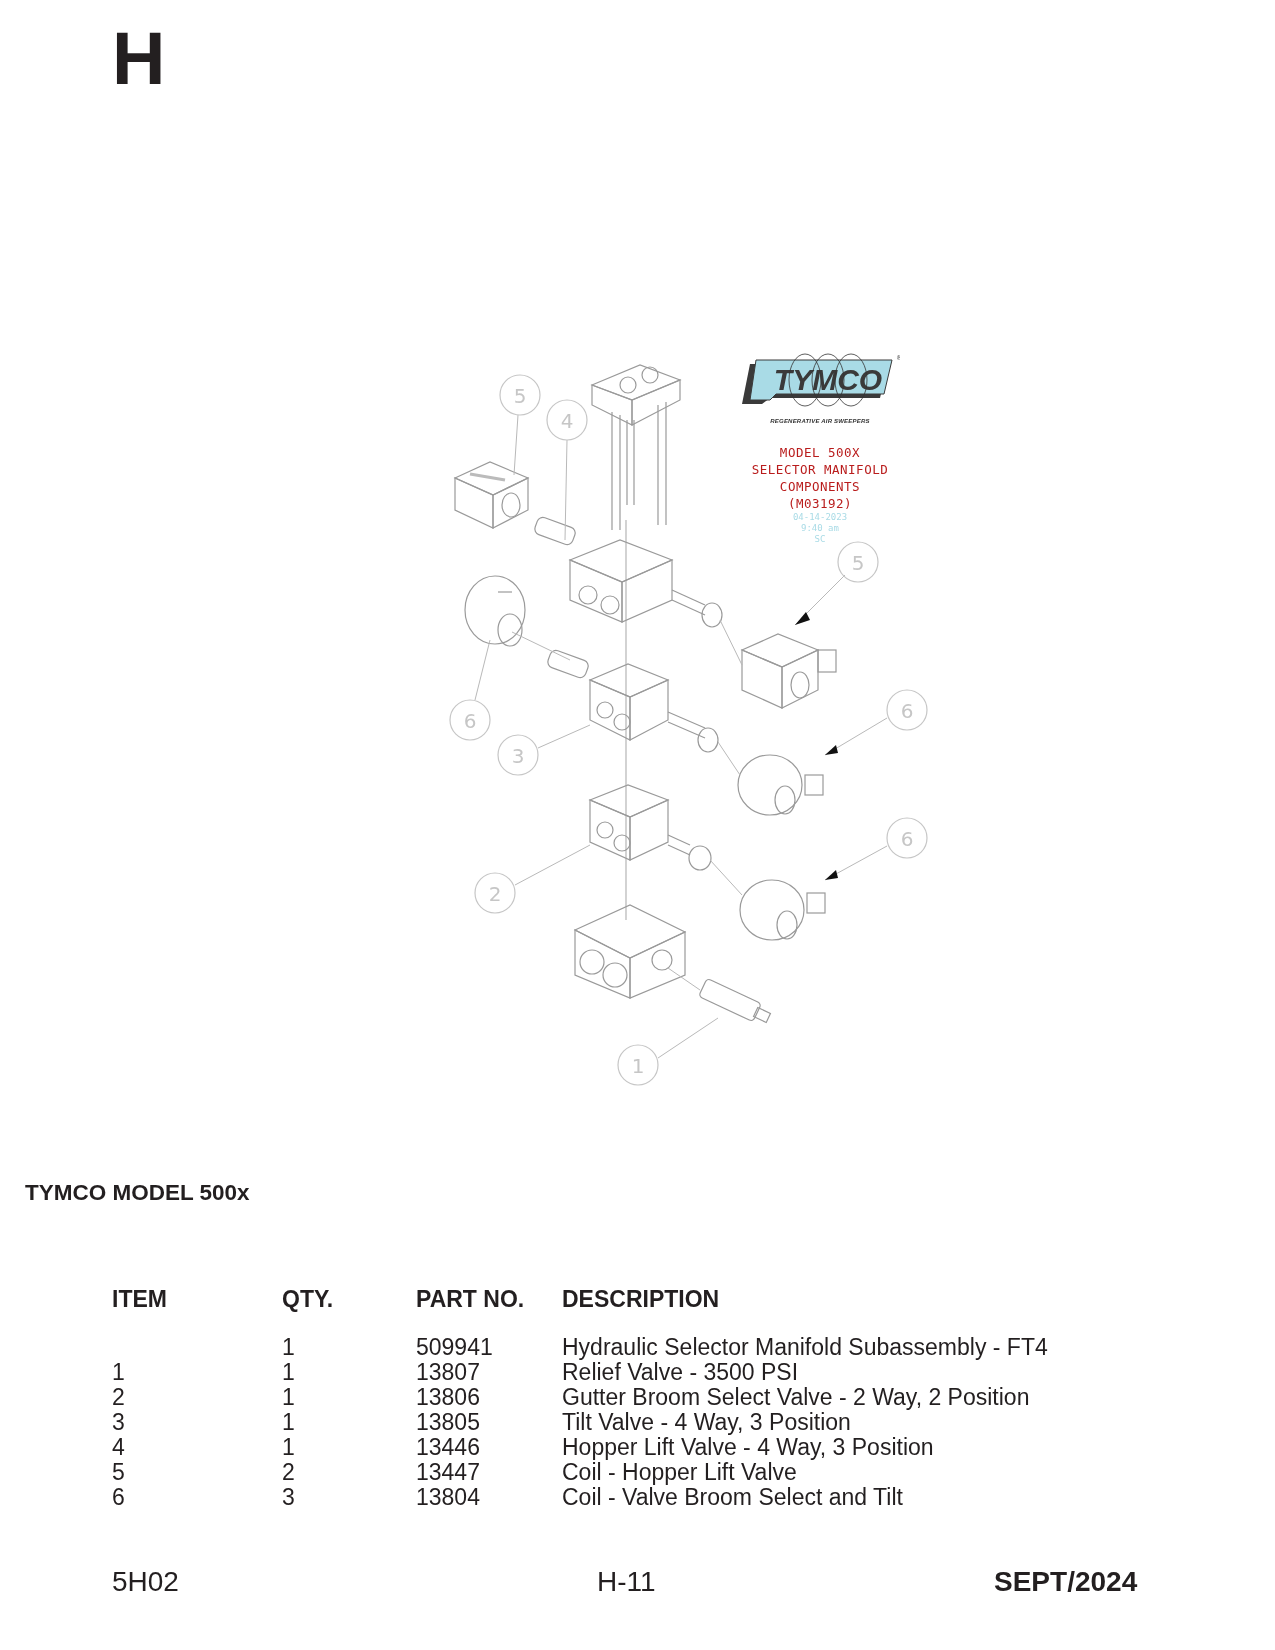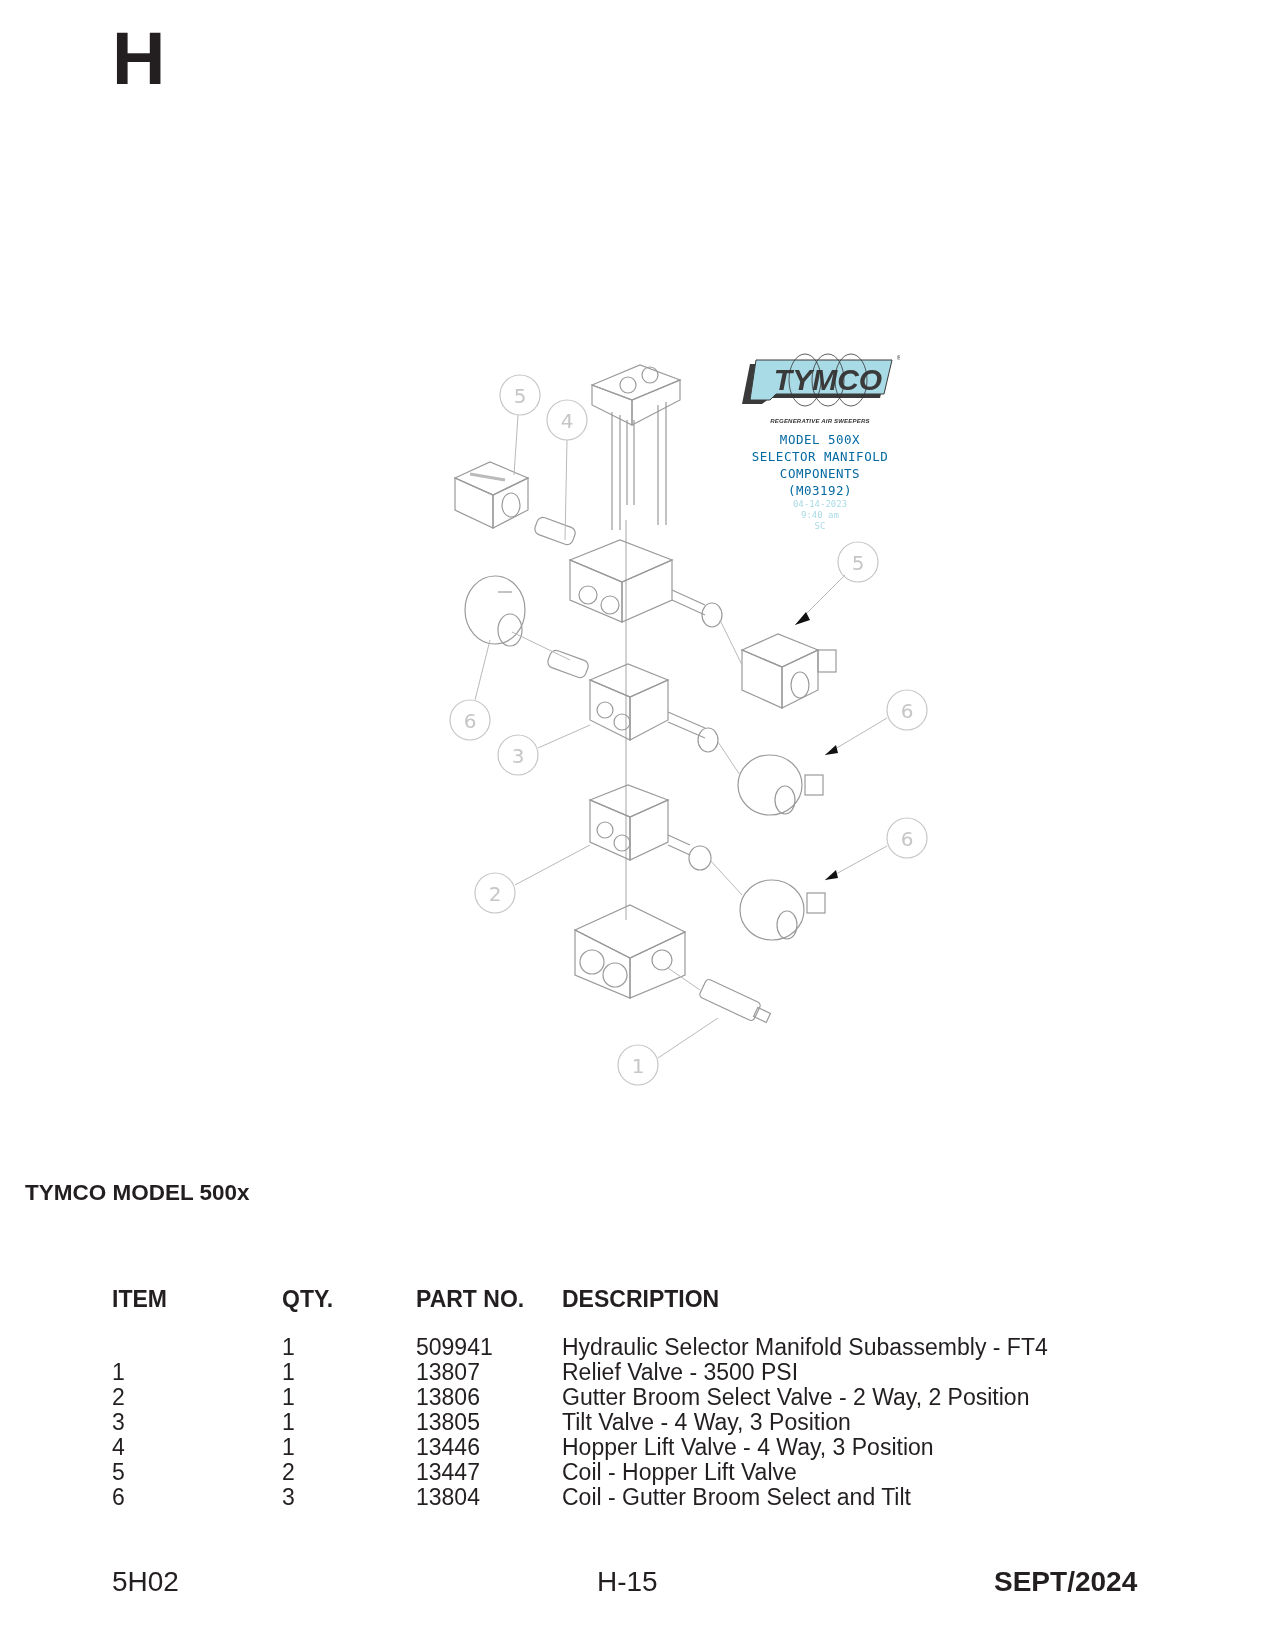--- a/index.html
+++ b/index.html
@@ -2,21 +2,21 @@
 <html><head>
 <meta charset="utf-8">
 <style>
   html, body { margin:0; padding:0; background:#ffffff; }
   body { width:1275px; height:1650px; position:relative; overflow:hidden;
          font-family:"Liberation Sans", sans-serif; color:#231f20; }
   .section-letter { position:absolute; left:112px; top:22px; font-size:74px; font-weight:bold; line-height:1; }
   .drawing { position:absolute; left:0; top:0; width:1275px; height:1650px; }
   .logo-block { position:absolute; left:730px; top:350px; width:180px; text-align:center; }
   .logo-caption { font-size:6px; font-weight:bold; font-style:italic; color:#333; margin-top:2px; letter-spacing:0.2px; }
-  .model-lines { font-family:"DejaVu Sans Mono", monospace; font-size:12.5px; color:#0369a1; line-height:17px; margin-top:7px; letter-spacing:0.5px; }
+  .model-lines { font-family:"DejaVu Sans Mono", monospace; font-size:12.5px; color:#b91c1c; line-height:17px; margin-top:20px; letter-spacing:0.5px; }
   .model-meta { font-family:"DejaVu Sans Mono", monospace; font-size:9px; color:#a9dbe6; line-height:11px; }
   .title-block { position:absolute; left:0; width:1275px; top:1180px; font-weight:bold; font-size:22.5px; line-height:25px;padding-left:25px; }
   .parts-table { position:absolute; left:112px; top:1287px; font-size:23px; line-height:25px; }
   .row { position:relative; height:25px; }
   .row .c { position:absolute; top:0; white-space:nowrap; }
   .c-item { left:0;text-align:right; } .c-qty { left:150px;margin-left:20px; } .c-part { left:304px;text-align:right; } .c-desc { left:450px; }
   .header-row .c { font-weight:bold; }
   .rows { margin-top:23px; }
   .footer { position:absolute; top:1566px; font-size:28px; }
   .callout-text { font-family:"DejaVu Sans", sans-serif; font-size:20px; fill:#c6c6c6; }
@@ -247,20 +247,20 @@
     <div class="row">
       <span class="c c-item">5</span>
       <span class="c c-qty">2</span>
       <span class="c c-part">13447</span>
       <span class="c c-desc">Coil - Hopper Lift Valve</span>
     </div>
     <div class="row">
       <span class="c c-item">6</span>
       <span class="c c-qty">3</span>
       <span class="c c-part">13804</span>
-      <span class="c c-desc">Coil - Gutter Broom Select and Tilt</span>
+      <span class="c c-desc">Coil - Valve Broom Select and Tilt</span>
     </div>
   </div>
 </div>
 
 <div class="footer" style="left:112px;">5H02</div>
-<div class="footer" style="left:597px;">H-15</div>
+<div class="footer" style="left:597px;">H-11</div>
 <div class="footer" style="left:994px;font-weight:bold;">SEPT/2024</div>
 
 </body></html>

